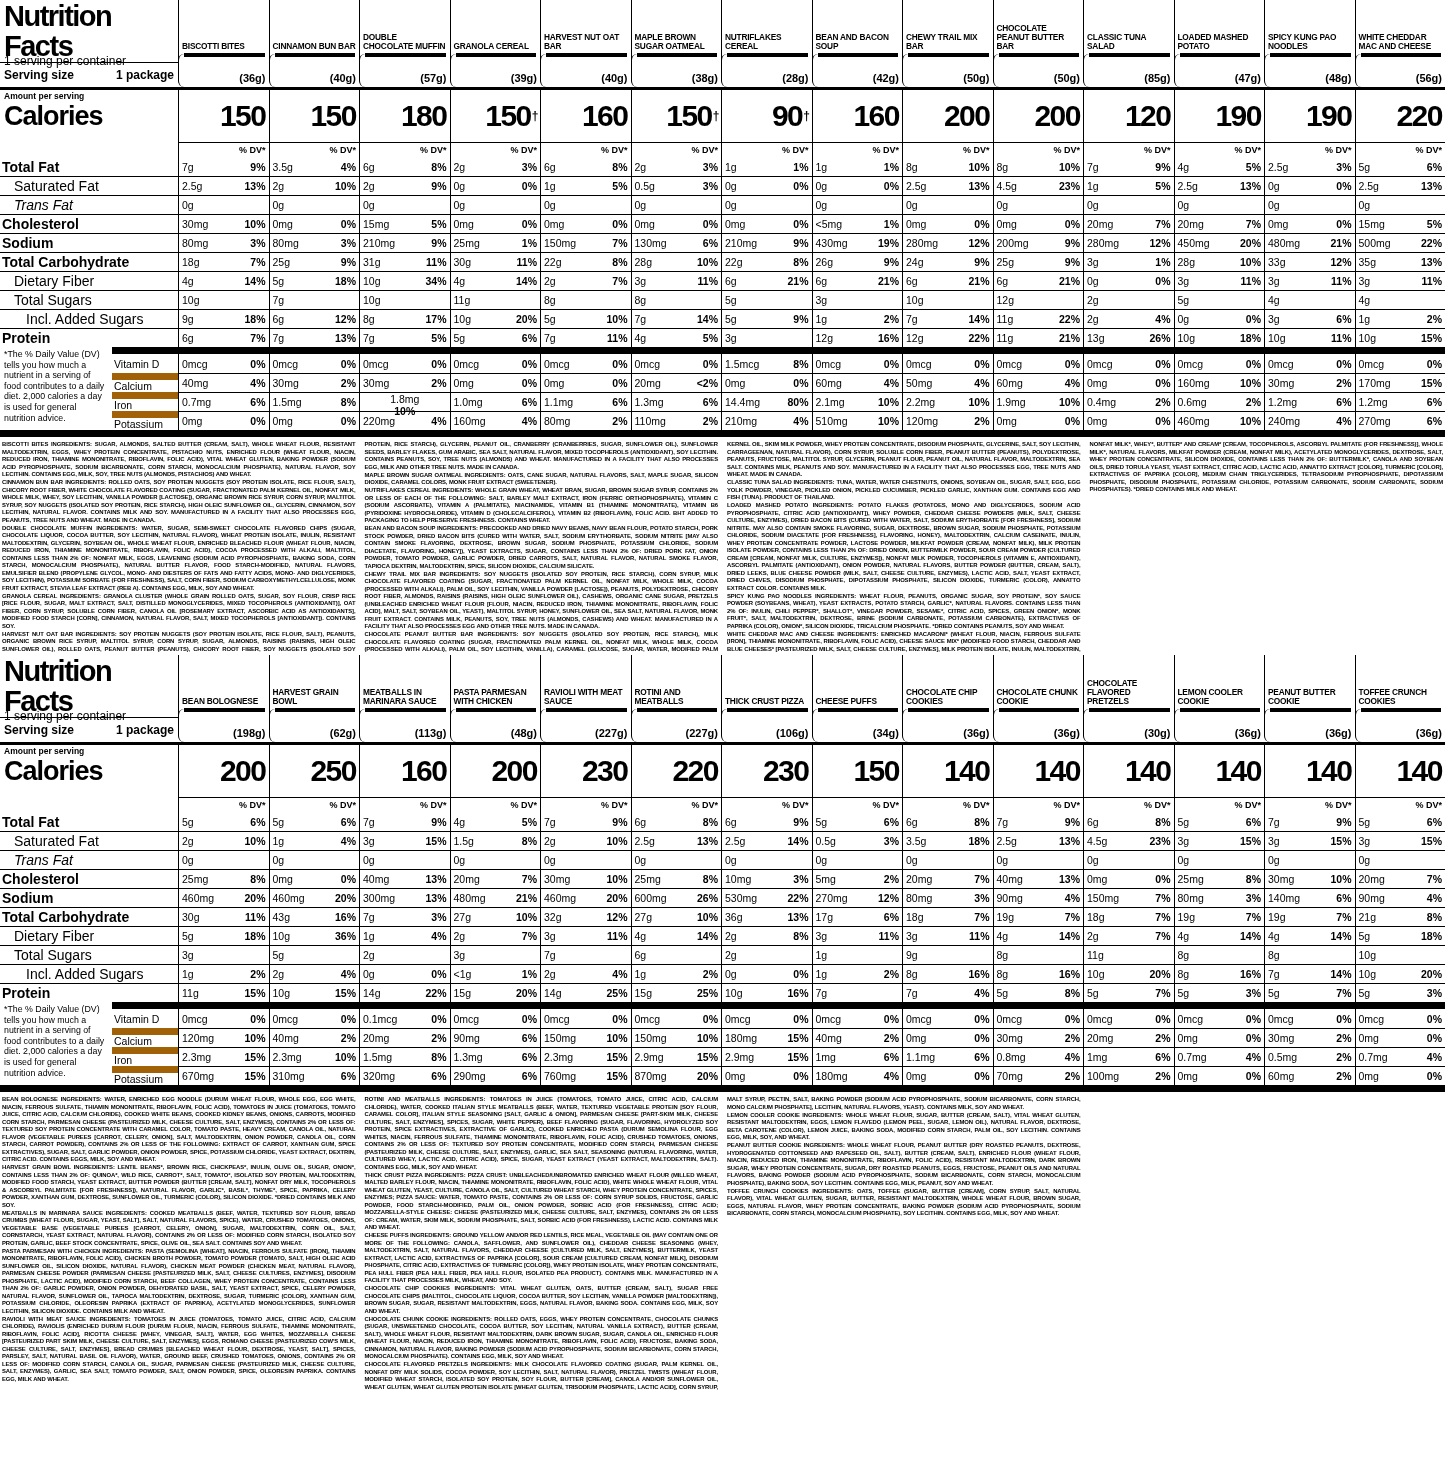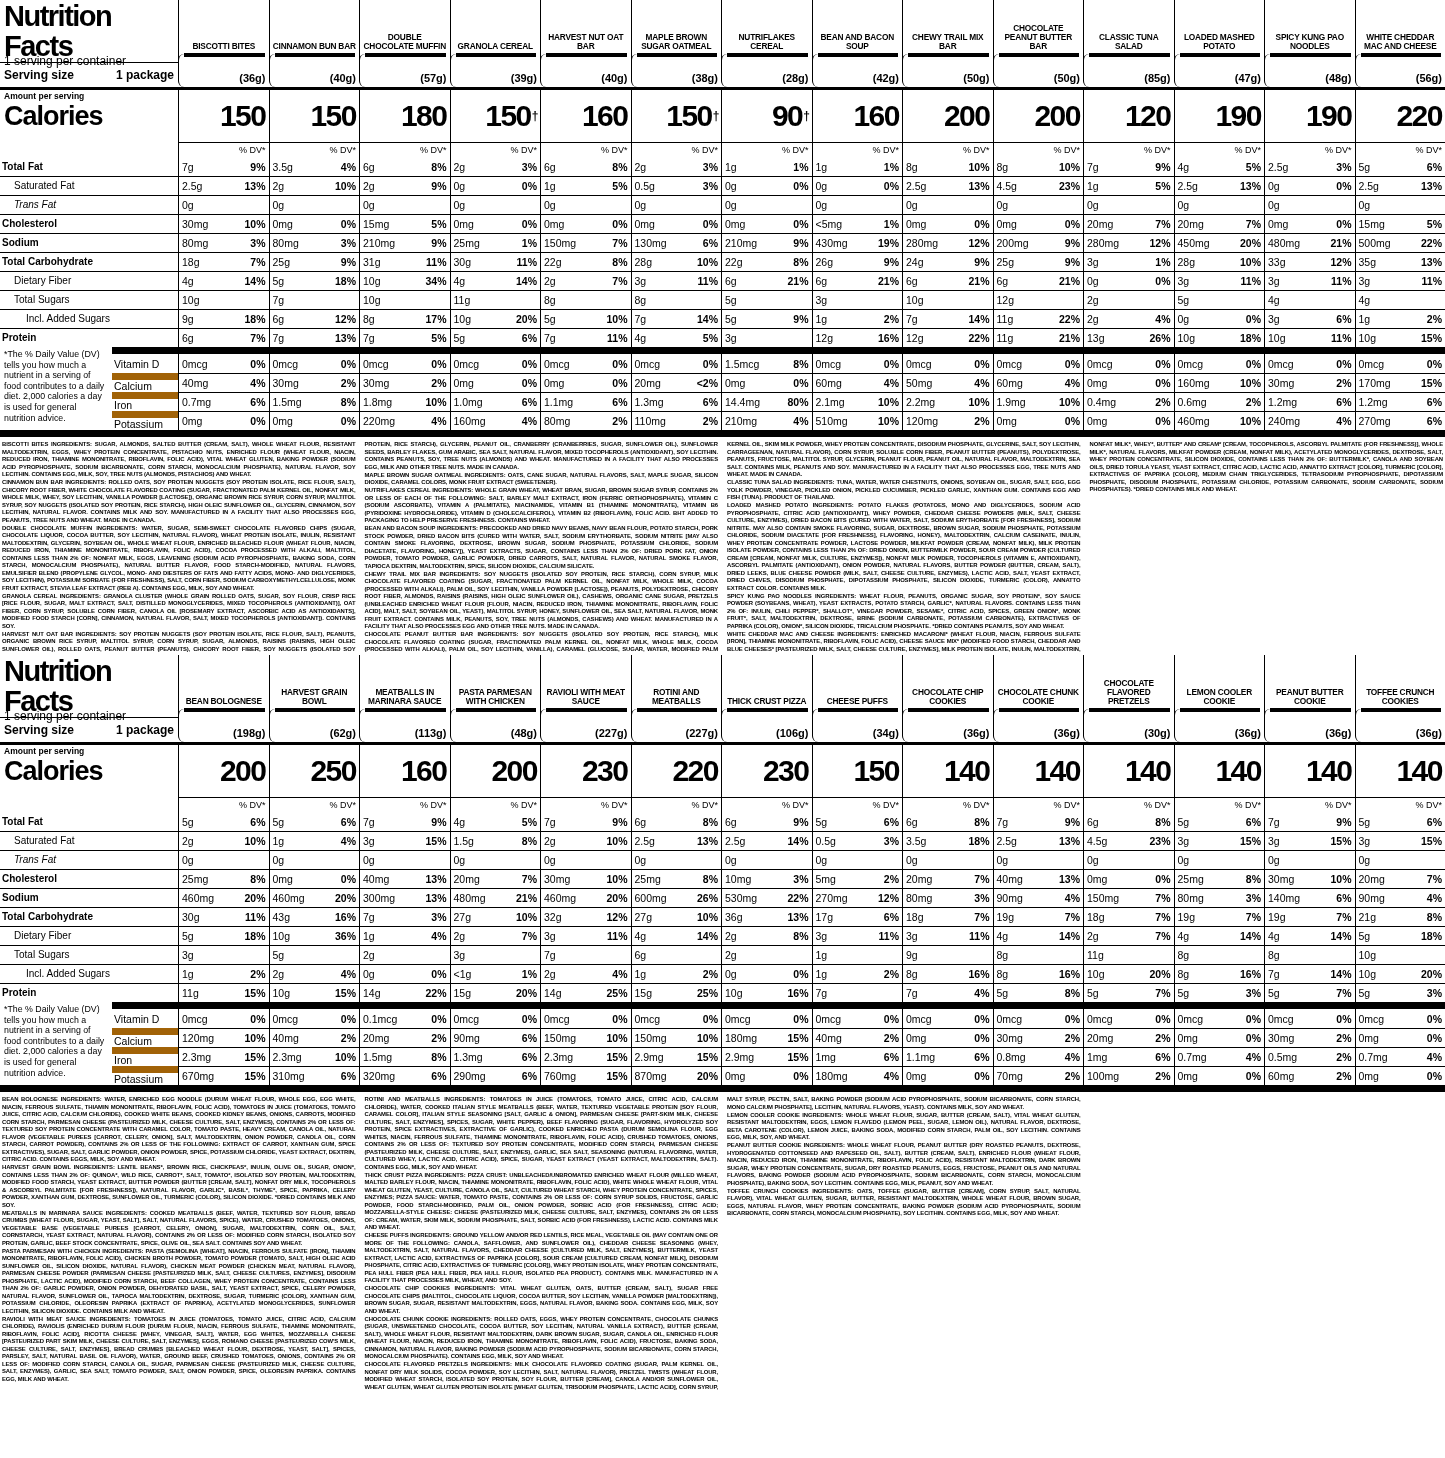--- a/index.html
+++ b/index.html
@@ -7,42 +7,42 @@
   *{box-sizing:border-box;}
   .panel{width:1445px;}
   .g{display:grid;grid-template-columns:178px repeat(14,1fr);}
   .vg{display:grid;grid-template-columns:112px 66px repeat(14,1fr);}
   .pcell{border-left:1px solid #000;padding:0 3px;min-width:0;}
   
   .hdr{height:54px;}
   .hdr-left{display:flex;flex-direction:column;justify-content:flex-start;border-bottom:1px solid #000;padding:1px 4px;}
   .nf-title{font-size:29px;font-weight:bold;letter-spacing:-1.5px;line-height:30px;}
   .prod{display:flex;flex-direction:column;justify-content:flex-end;}
-  .prod .nm{font-size:8.3px;font-weight:bold;line-height:9px;text-align:center;text-transform:uppercase;letter-spacing:-0.2px;}
+  .prod .nm{font-size:8.3px;font-weight:bold;line-height:9px;text-align:left;text-transform:uppercase;letter-spacing:-0.2px;}
   .prod .bar{height:4px;background:#000;margin:2px 1px 6px 2px;}
   
   .serv{height:33px;}
   .serv-left{padding:1px 4px;}
   .spc{font-size:12px;line-height:13px;}
   .ssrow{display:flex;justify-content:space-between;font-weight:bold;font-size:12px;line-height:14px;}
   .samt{display:flex;align-items:flex-end;justify-content:flex-end;font-weight:bold;font-size:11px;padding-bottom:3px;border-radius:6px;}
   .rule3{height:3px;background:#000;}
   
   .cal{height:52px;}
   .cal-left{padding:2px 4px;}
   .aps{font-size:8.5px;font-weight:bold;line-height:9px;}
   .calword{font-size:27px;font-weight:bold;letter-spacing:-1px;line-height:30px;}
   .calv{display:flex;align-items:center;justify-content:flex-end;font-size:30px;font-weight:bold;letter-spacing:-1.5px;}
   .calv sup{font-size:12px;font-weight:bold;margin-left:1px;}
   .dvh{height:15px;}
-  .dvh .pcell{border-top:1px solid #000;display:flex;justify-content:flex-end;align-items:center;font-size:9px;font-weight:normal;}
+  .dvh .pcell{border-top:1px solid #000;display:flex;justify-content:flex-end;align-items:center;font-size:9px;font-weight:bold;}
   
   .nrow{height:19px;border-top:1px solid #000;}
   .nrow:first-child{border-top:none;}
-  .nlab{font-size:10px;display:flex;align-items:center;padding:0 2px;line-height:12px;}
+  .nlab{font-size:14px;display:flex;align-items:center;padding:0 2px;line-height:12px;}
   .lb{font-weight:bold;}
   .li{padding-left:14px;}
   .li2{padding-left:26px;}
   .lit{font-style:italic;}
   .nv{display:flex;align-items:center;justify-content:space-between;font-size:10.5px;}
   .nv .amt{white-space:nowrap;}
   .nv .pct{font-weight:bold;white-space:nowrap;}
   
   .vbar{grid-column:2/-1;height:7px;background:#000;}
   .vfoot{grid-column:1;grid-row:1/span 5;font-size:8.8px;line-height:10.6px;padding:2px 3px 0 4px;}
@@ -925,21 +925,21 @@
         </div>
         <div class="vlab" style="grid-area: 4 / 2;">Iron</div>
         <div class="pcell nv vcell" style="grid-area: 4 / 3;">
           <span class="amt">0.7mg</span>
           <span class="pct">6%</span>
         </div>
         <div class="pcell nv vcell" style="grid-area: 4 / 4;">
           <span class="amt">1.5mg</span>
           <span class="pct">8%</span>
         </div>
-        <div class="pcell nv vcell" style="grid-area: 4 / 5;">
+        <div class="pcell nv vcell" style="grid-area: 4 / 5; flex-direction: column;">
           <span class="amt">1.8mg</span>
           <span class="pct">10%</span>
         </div>
         <div class="pcell nv vcell" style="grid-area: 4 / 6;">
           <span class="amt">1.0mg</span>
           <span class="pct">6%</span>
         </div>
         <div class="pcell nv vcell" style="grid-area: 4 / 7;">
           <span class="amt">1.1mg</span>
           <span class="pct">6%</span>

